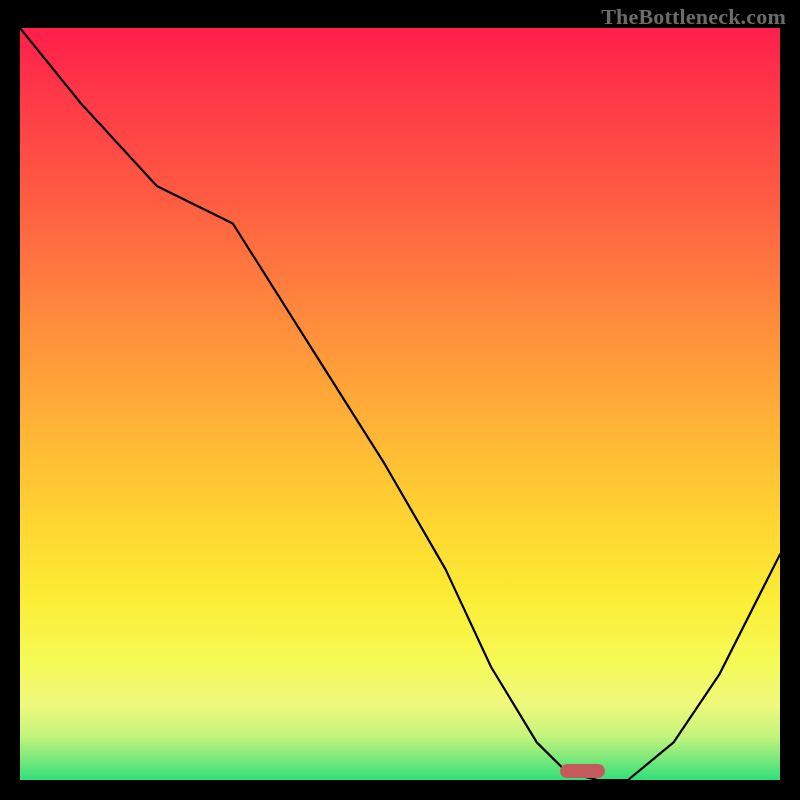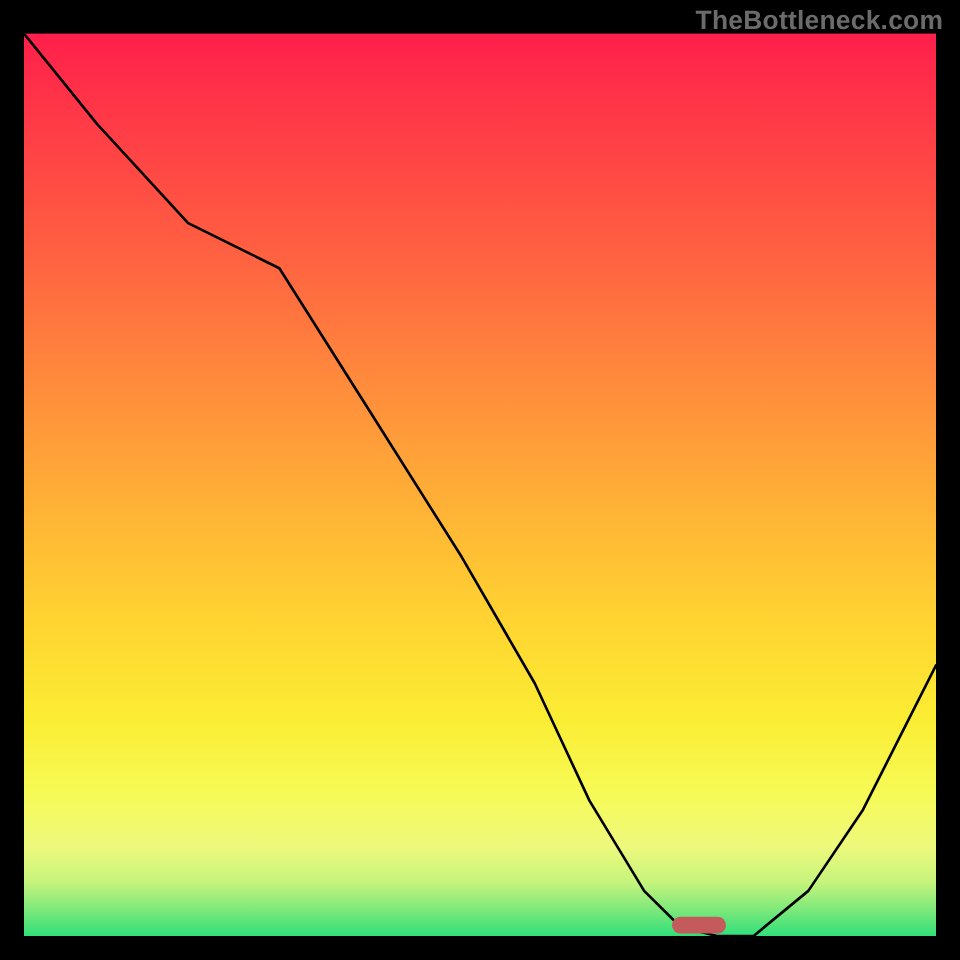--- a/index.html
+++ b/index.html
@@ -7,21 +7,21 @@
   .frame {
     position: relative;
     width: 800px;
     height: 800px;
     background: #000;
   }
   .watermark {
     position: absolute;
     top: 4px;
     right: 14px;
-    font-family: Liberation Sans, sans-serif;
+    font-family: Liberation Serif, serif;
     font-size: 22px;
     font-weight: 600;
     color: #6b6b6b;
     letter-spacing: 0.2px;
   }
   .plot-area {
     position: absolute;
     left: 20px;
     top: 28px;
     width: 760px;

